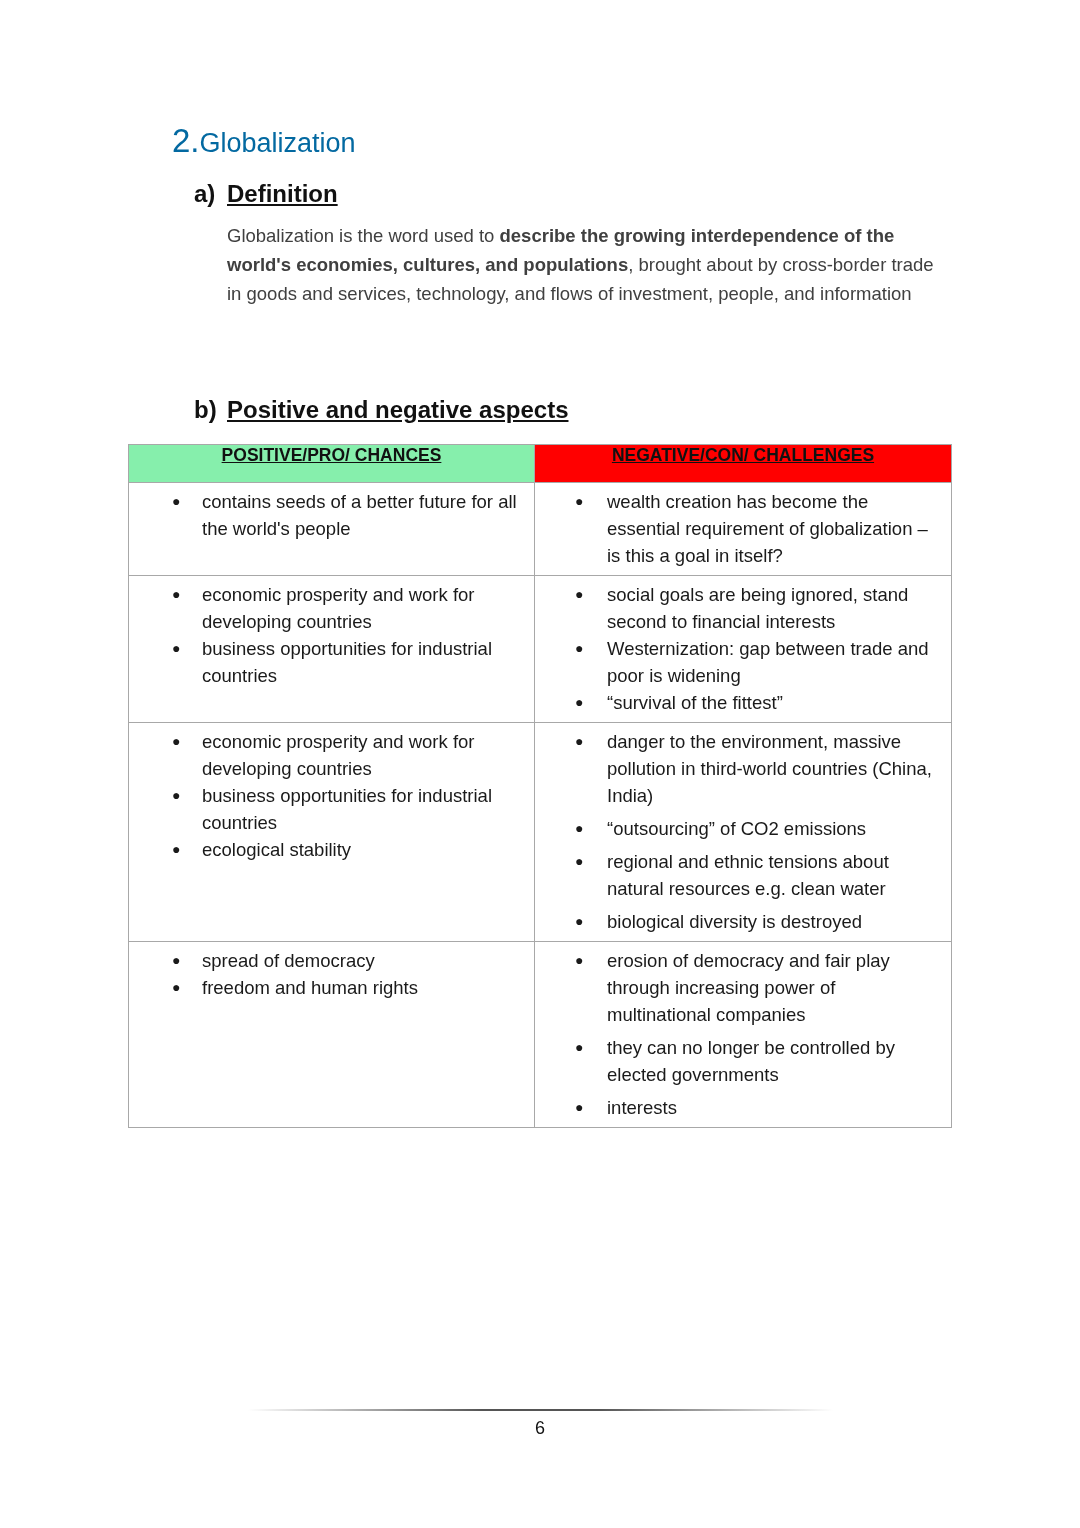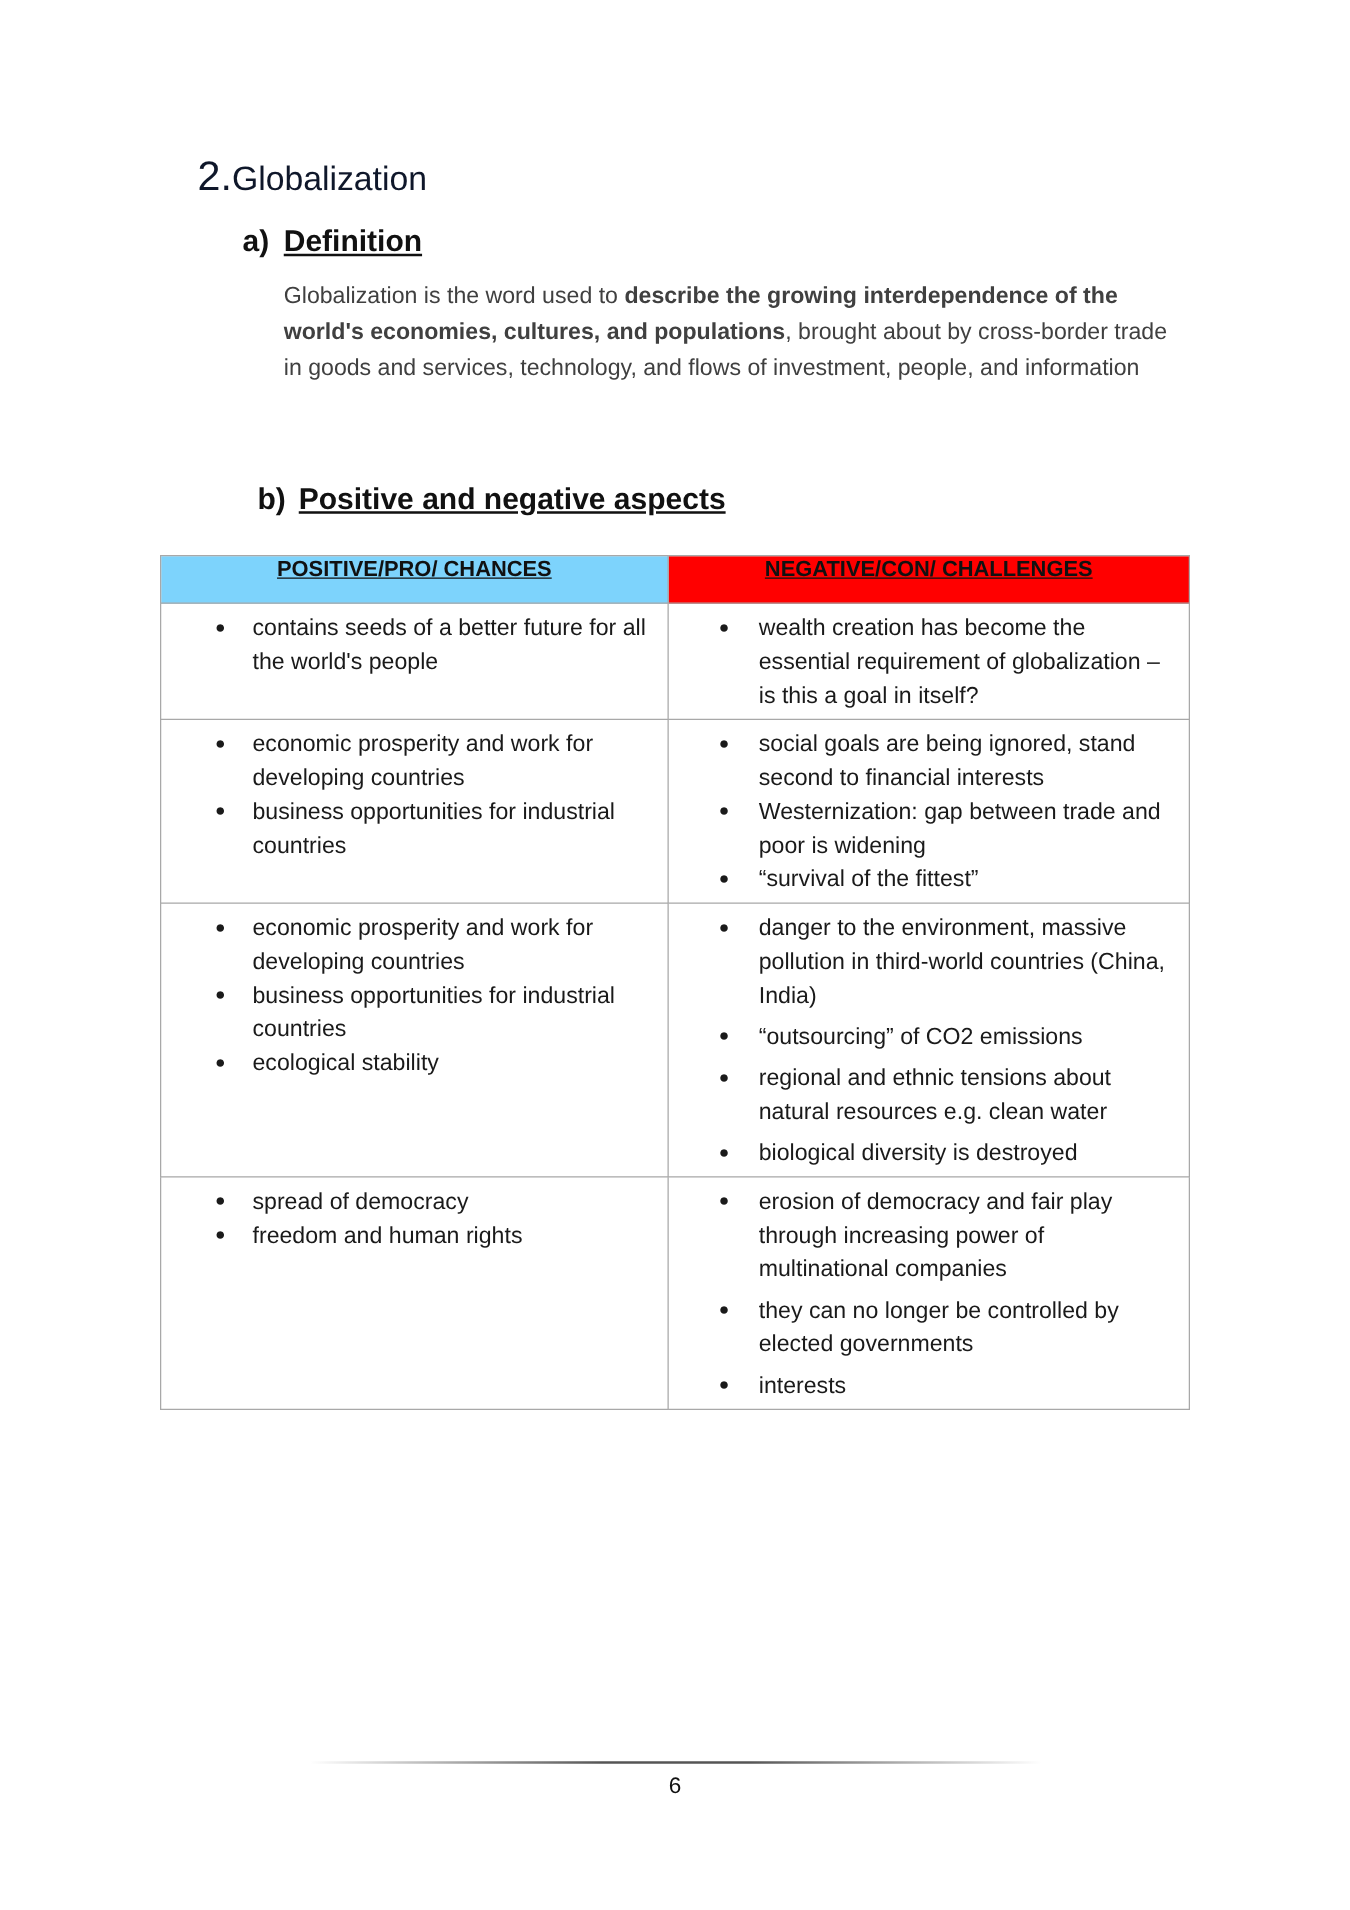--- a/index.html
+++ b/index.html
@@ -2,22 +2,22 @@
 <html><head>
 <meta charset="utf-8">
 <style>
   html, body { margin: 0; padding: 0; background: #ffffff; }
   body {
     width: 1080px; height: 1528px; position: relative; overflow: hidden;
     font-family: "Liberation Sans", "DejaVu Sans", sans-serif;
     color: #111111;
   }
   .page-title {
-    position: absolute; left: 158px; top: 122px;
-    font-size: 27px; color: #0f172a;
+    position: absolute; left: 172px; top: 122px;
+    font-size: 27px; color: #0369a1;
   }
   .page-title .num { font-size: 33px; }
   .subhead {
     position: absolute; left: 194px;
     font-size: 24px; font-weight: bold;
   }
   .subhead .letter { display: inline-block; width: 33px; }
   .subhead .ul { text-decoration: underline; }
   .definition {
     position: absolute; left: 227px; top: 221px; width: 715px;
@@ -29,21 +29,21 @@
   }
   table.aspects td, table.aspects th {
     border: 1px solid #a8a8a8; vertical-align: top; padding: 0;
   }
   table.aspects col.c1 { width: 406px; }
   table.aspects col.c2 { width: 417px; }
   th.head {
     height: 37px; font-size: 17.5px; font-weight: bold; text-align: center;
     vertical-align: middle; text-decoration: underline; color: #111;
   }
-  th.head.pos { background: #7dd3fc; }
+  th.head.pos { background: #86efac; }
   th.head.neg { background: #ff0000; text-align: center; }
   ul.bul {
     list-style: none; margin: 0; padding: 5px 8px 6px 0;
     font-size: 18.5px; line-height: 27px; color: #1a1a1a;
   }
   ul.bul li { position: relative; padding-left: 73px; }
   td.right ul.bul li { padding-left: 72px; }
   ul.bul li .dot {
     position: absolute; left: 43px; top: 0; font-size: 14px;
   }
@@ -66,21 +66,21 @@
 </div>
 
 <div class="subhead" style="top:180px;">
   <span class="letter">a)</span><span class="ul">Definition</span>
 </div>
 
 <div class="definition">
   <span>Globalization is the word used to </span><b>describe the growing interdependence of the world's economies, cultures, and populations</b><span>, brought about by cross-border trade in goods and services, technology, and flows of investment, people, and information</span>
 </div>
 
-<div class="subhead" style="top:386px;margin-left:12px;">
+<div class="subhead" style="top:396px;">
   <span class="letter">b)</span><span class="ul">Positive and negative aspects</span>
 </div>
 
 <table class="aspects">
   <colgroup>
       <col class="c1">
       <col class="c2">
     </colgroup>
   <thead>
     <tr>

